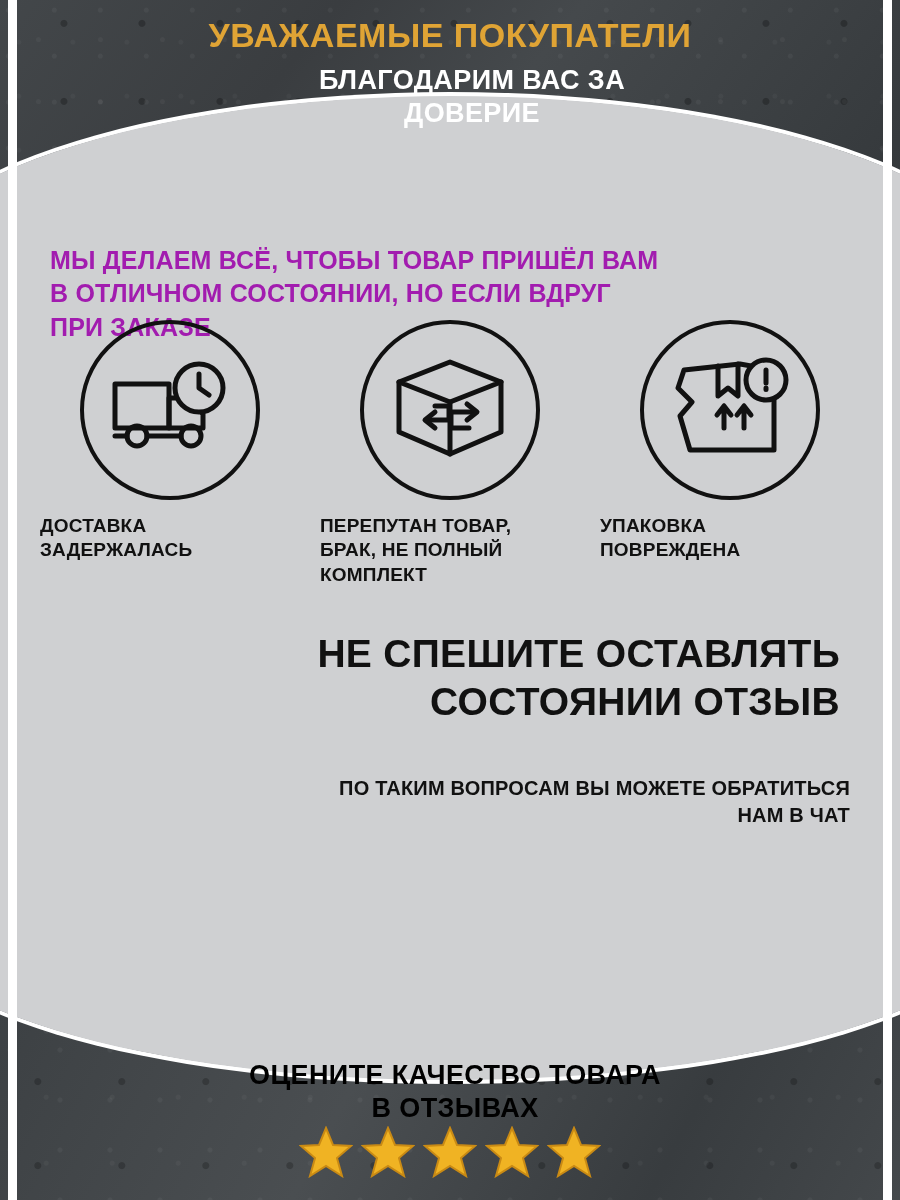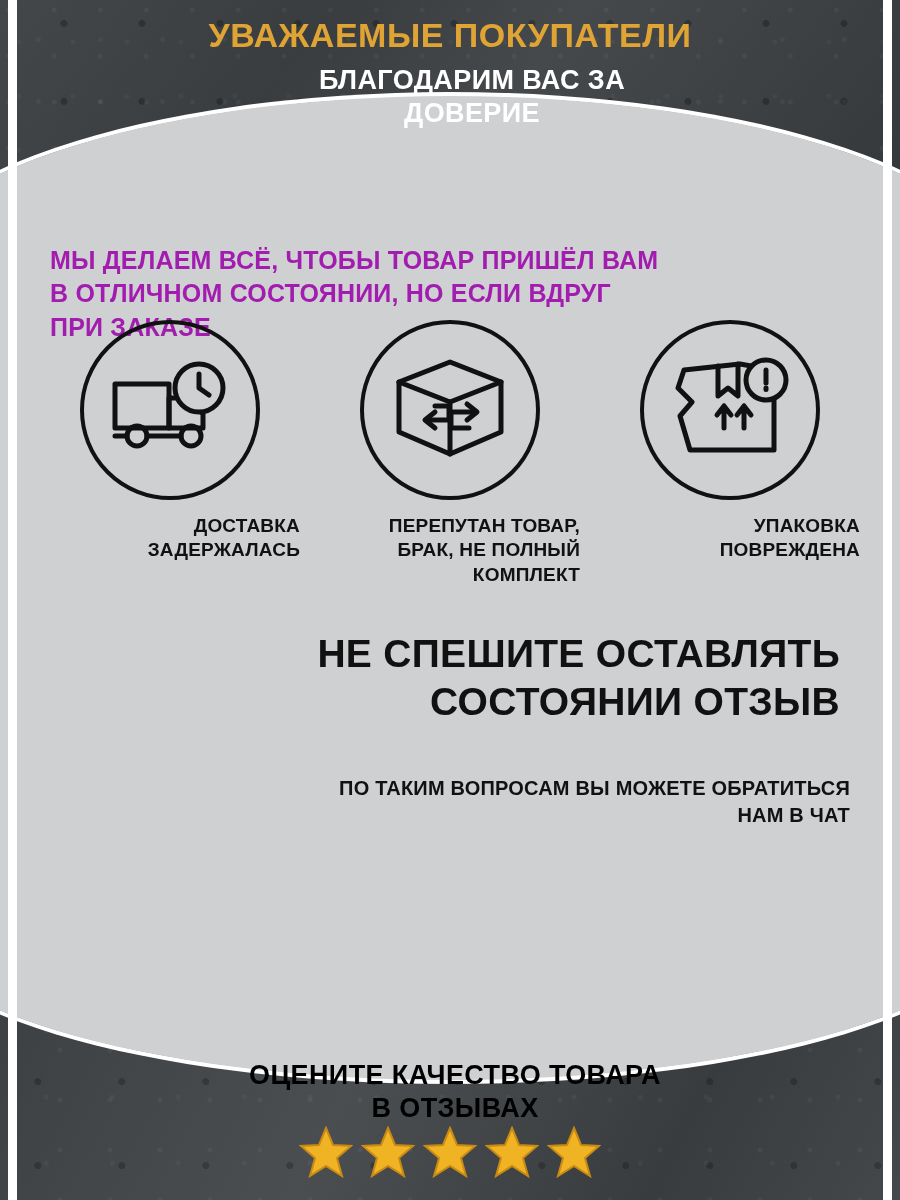--- a/index.html
+++ b/index.html
@@ -123,21 +123,21 @@
     left: 30px;
     top: 320px;
     width: 840px;
     display: flex;
     justify-content: space-around;
     align-items: flex-start;
     z-index: 4;
   }
   .icon-cell {
     width: 260px;
-    text-align: right;
+    text-align: left;
   }
   .icon-circle {
     width: 172px;
     height: 172px;
     margin: 0 auto 14px auto;
     border: 4px solid #111;
     border-radius: 50%;
     display: flex;
     align-items: center;
     justify-content: center;

